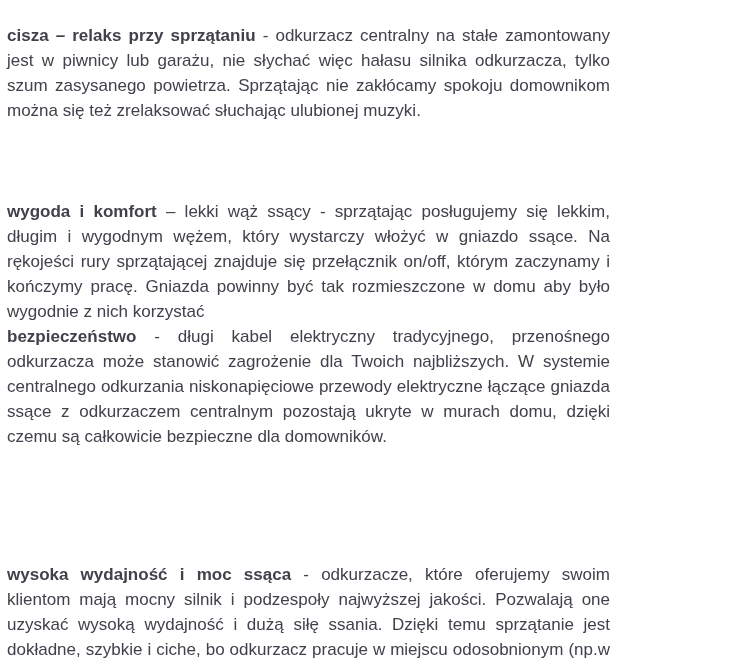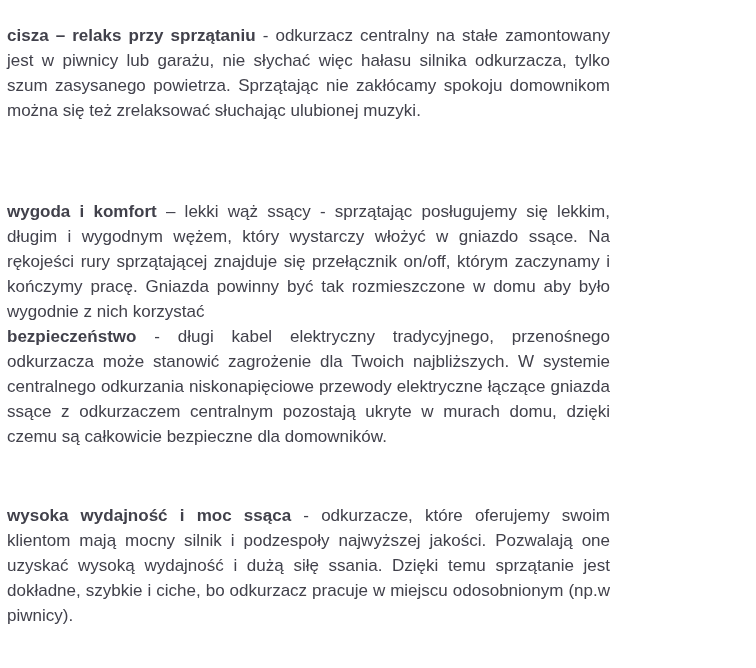--- a/index.html
+++ b/index.html
@@ -23,21 +23,21 @@
   }
   .para {
     margin: 0;
     text-align: justify;
   }
   .para-lead {
     font-weight: bold;
   }
   .para-cisza        { margin-bottom: 76px; }
   .para-wygoda       { }
-  .para-bezpieczenstwo { margin-bottom: 54px; }
+  .para-bezpieczenstwo { margin-bottom: 113px; }
   .para-wydajnosc    { margin-bottom: 17px; }
 </style>
 </head>
 <body style="background: rgb(255, 255, 255);">
 
 <main class="doc">
 
   <p class="para para-cisza"><span class="para-lead">cisza – relaks przy sprzątaniu</span><span> - </span><span>odkurzacz centralny na stałe zamontowany jest w piwnicy lub garażu, nie słychać więc hałasu silnika odkurzacza, tylko szum zasysanego powietrza. Sprzątając nie zakłócamy spokoju domownikom można się też zrelaksować słuchając ulubionej muzyki.</span></p>
 
   <p class="para para-wygoda"><span class="para-lead">wygoda i komfort</span><span> – </span><span>lekki wąż ssący - sprzątając posługujemy się lekkim, długim i wygodnym wężem, który wystarczy włożyć w gniazdo ssące. Na rękojeści rury sprzątającej znajduje się przełącznik on/off, którym zaczynamy i kończymy pracę. Gniazda powinny być tak rozmieszczone w domu aby było wygodnie z nich korzystać</span></p>

